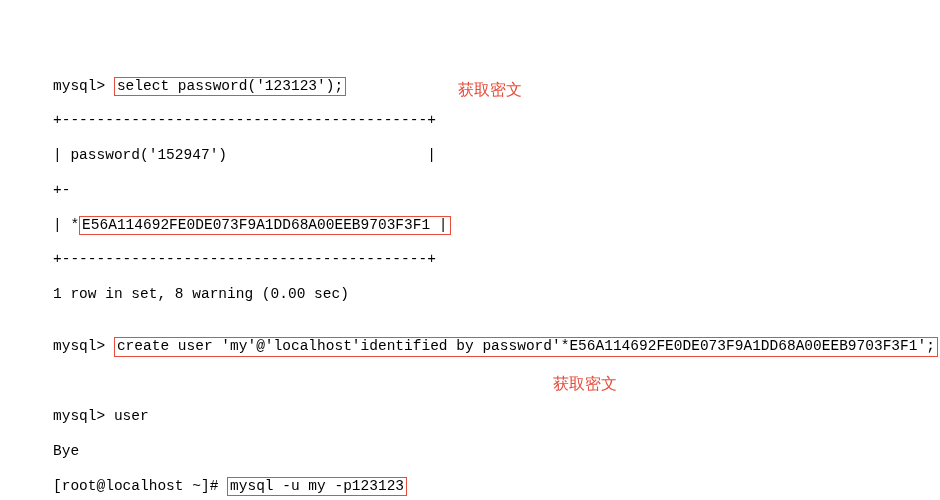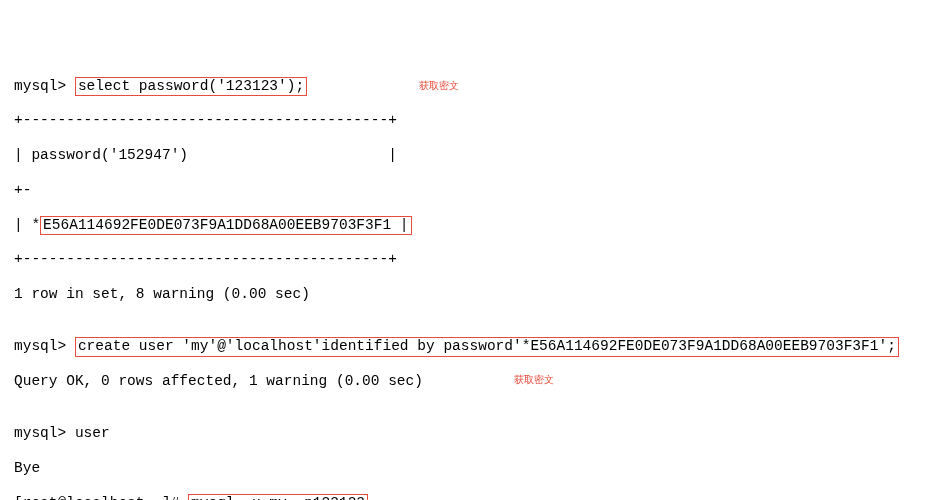--- a/index.html
+++ b/index.html
@@ -7,49 +7,49 @@
       font-family: "Courier New", monospace;
       font-size: 14.5px;
       background: #ffffff;
       color: #000000;
       padding: 8px 14px;
       width: 940px;
       line-height: 1.2;
       white-space: pre;
       position: relative;
     }
-    .line { position: relative; }
+    .line { position: relative; margin-left: 39px; }
     .hl {
       border: 1px solid #e74c3c;
       display: inline-block;
       padding: 0 2px;
       margin: -1px 0;
     }
     .ann {
       color: #e74c3c;
-      font-size: 10px;
+      font-size: 16px;
       position: absolute;
       font-family: sans-serif;
     }
   </style>
 </head>
 <body>
 
 
 
 <div class="line"><span>mysql&gt;</span> <span class="hl">select password('123123');</span><span class="ann" style="left:405px;top:2px;">获取密文</span></div>
 <div class="line">+------------------------------------------+</div>
 <div class="line">| password('152947')                       |</div>
 <div class="line">+-</div>
 <div class="line"><span>| *</span><span class="hl">E56A114692FE0DE073F9A1DD68A00EEB9703F3F1 |</span></div>
 <div class="line">+------------------------------------------+</div>
 <div class="line">1 row in set, 8 warning (0.00 sec)</div>
 <div class="line"></div>
 <div class="line"><span>mysql&gt;</span> <span class="hl">create user 'my'@'localhost'identified by password'*E56A114692FE0DE073F9A1DD68A00EEB9703F3F1';</span></div>
-<div class="line"><span>Query OK, 0 rows affected, 1 warning (0.00 sec)</span><span class="ann" style="left:500px;top:1px;">获取密文</span></div>
+<div class="line"><span class="ann" style="left:500px;top:1px;">获取密文</span></div>
 <div class="line"></div>
 <div class="line"><span>mysql&gt;</span> <span>user</span></div>
 <div class="line">Bye</div>
 <div class="line"><span>[root@localhost ~]#</span> <span class="hl">mysql -u my -p123123</span></div>
 
 
 
 
 <div class="line"></div>
 

